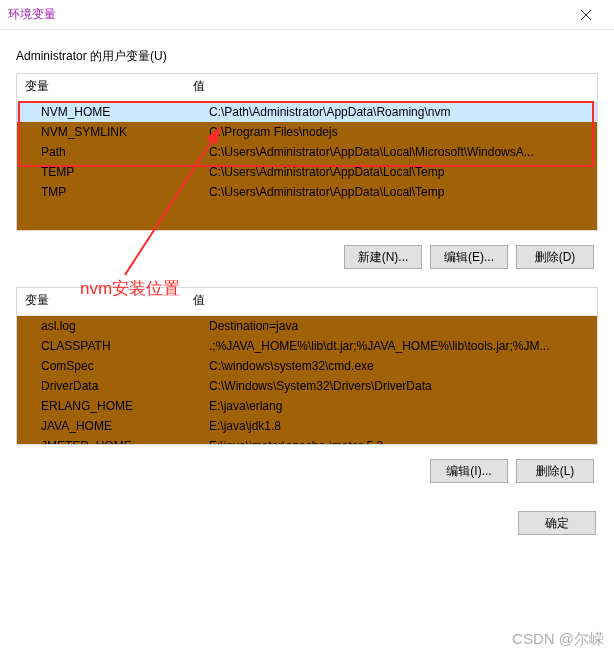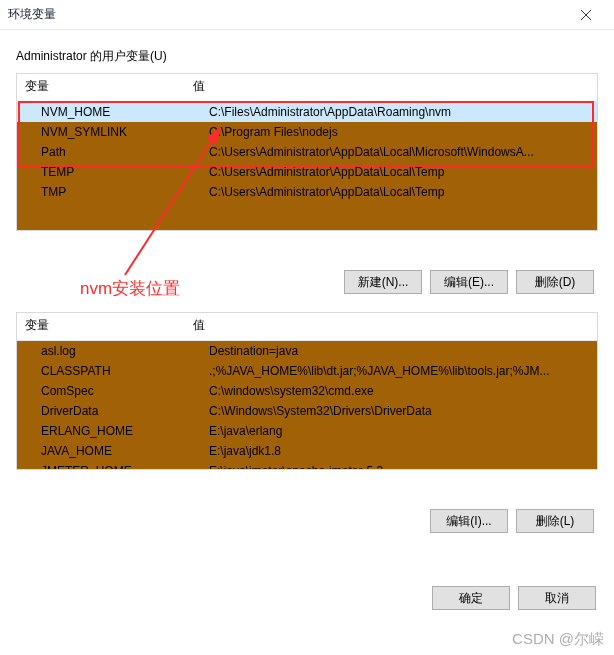--- a/index.html
+++ b/index.html
@@ -1,31 +1,31 @@
 <!DOCTYPE html>
 <html><head>
 <meta charset="utf-8">
 <style>
 * { box-sizing: border-box; margin: 0; padding: 0; }
 body { font-family: "Microsoft YaHei", "Segoe UI", sans-serif; font-size: 12px; background: #fff; width: 614px; height: 655px; position: relative; overflow: hidden; }
 .titlebar { height: 30px; display: flex; align-items: center; padding: 0 8px; background: #fff; border-bottom: 1px solid #e8e8e8; }
-.titlebar .title { flex: 1; font-size: 12px; color: #0f172a; }
+.titlebar .title { flex: 1; font-size: 12px; color: #a21caf; }
 .titlebar .close { width: 40px; height: 30px; display: flex; align-items: center; justify-content: center; cursor: pointer; }
 .titlebar .close svg { width: 10px; height: 10px; }
 .dialog-body { padding: 18px 16px 10px 16px; }
 .group-label { font-size: 12px; color: #000; margin-bottom: 8px; }
 .groupbox { border: 1px solid #d9d9d9; background: #a16207; position: relative; }
 .table-container { height: 156px; overflow-y: auto; }
 .env-table { width: 100%; border-collapse: collapse; table-layout: fixed; }
 .env-table th { text-align: left; font-weight: normal; font-size: 12px; padding: 4px 8px 6px 8px; border-bottom: 1px solid #e8e8e8; background: #fff; color: #000; position: sticky; top: 0; }
 .env-table td { font-size: 12px; padding: 3px 24px; color: #000; white-space: nowrap; overflow: hidden; text-overflow: ellipsis; }
 .env-table tr.selected td { background: #cce8ff; }
 .col-name { width: 168px; }
 .btn-row { display: flex; justify-content: flex-end; gap: 8px; padding: 14px 4px 6px 0; }
-.btn { min-width: 78px; height: 24px; border: 1px solid #adadad; background: #e1e1e1; font-size: 12px; cursor: pointer; padding: 0 10px; margin-top: 25px; }
+.btn { min-width: 78px; height: 24px; border: 1px solid #adadad; background: #e1e1e1; font-size: 12px; cursor: pointer; padding: 0 10px; }
 .dialog-footer { display: flex; justify-content: flex-end; gap: 8px; padding: 12px 18px 14px 0; }
 .highlight-box { position: absolute; border: 2px solid #ff2a2a; pointer-events: none; }
 .annotation { position: absolute; color: #ff2a2a; font-size: 17px; pointer-events: none; }
 .arrow-svg { position: absolute; pointer-events: none; }
 .watermark { position: absolute; right: 10px; bottom: 6px; color: rgba(120,120,120,0.6); font-size: 15px; transform: rotate(0deg); pointer-events: none; }
 .scrollbar-fake::-webkit-scrollbar { width: 16px; }
 .scrollbar-fake::-webkit-scrollbar-track { background: #f0f0f0; }
 .scrollbar-fake::-webkit-scrollbar-thumb { background: #c0c0c0; }
 </style>
 </head>
@@ -52,21 +52,21 @@
           </colgroup>
         <thead>
             <tr>
           <th>变量</th>
           <th>值</th>
         </tr>
           </thead>
         <tbody>
           <tr class="selected">
             <td>NVM_HOME</td>
-            <td>C:\Files\Administrator\AppData\Roaming\nvm</td>
+            <td>C:\Path\Administrator\AppData\Roaming\nvm</td>
           </tr>
           <tr>
             <td>NVM_SYMLINK</td>
             <td>C:\Program Files\nodejs</td>
           </tr>
           <tr>
             <td>Path</td>
             <td>C:\Users\Administrator\AppData\Local\Microsoft\WindowsA...</td>
           </tr>
           <tr>
@@ -137,21 +137,20 @@
   </div>
   <div class="btn-row">
     <button class="btn">编辑(I)...</button>
     <button class="btn">删除(L)</button>
   </div>
 
 </div>
 
 <div class="dialog-footer">
   <button class="btn">确定</button>
-  <button class="btn">取消</button>
 </div>
 
 <div class="highlight-box" style="left:18px; top:101px; width:576px; height:66px;"></div>
 
 <svg class="arrow-svg" style="left:100px; top:120px; width:160px; height:160px;" viewBox="0 0 160 160">
   <defs>
       <marker id="ah" markerWidth="10" markerHeight="10" refX="8" refY="3" orient="auto">
         <path d="M0,0 L0,6 L9,3 z" fill="#ff2a2a"></path>
       </marker>
     </defs>

